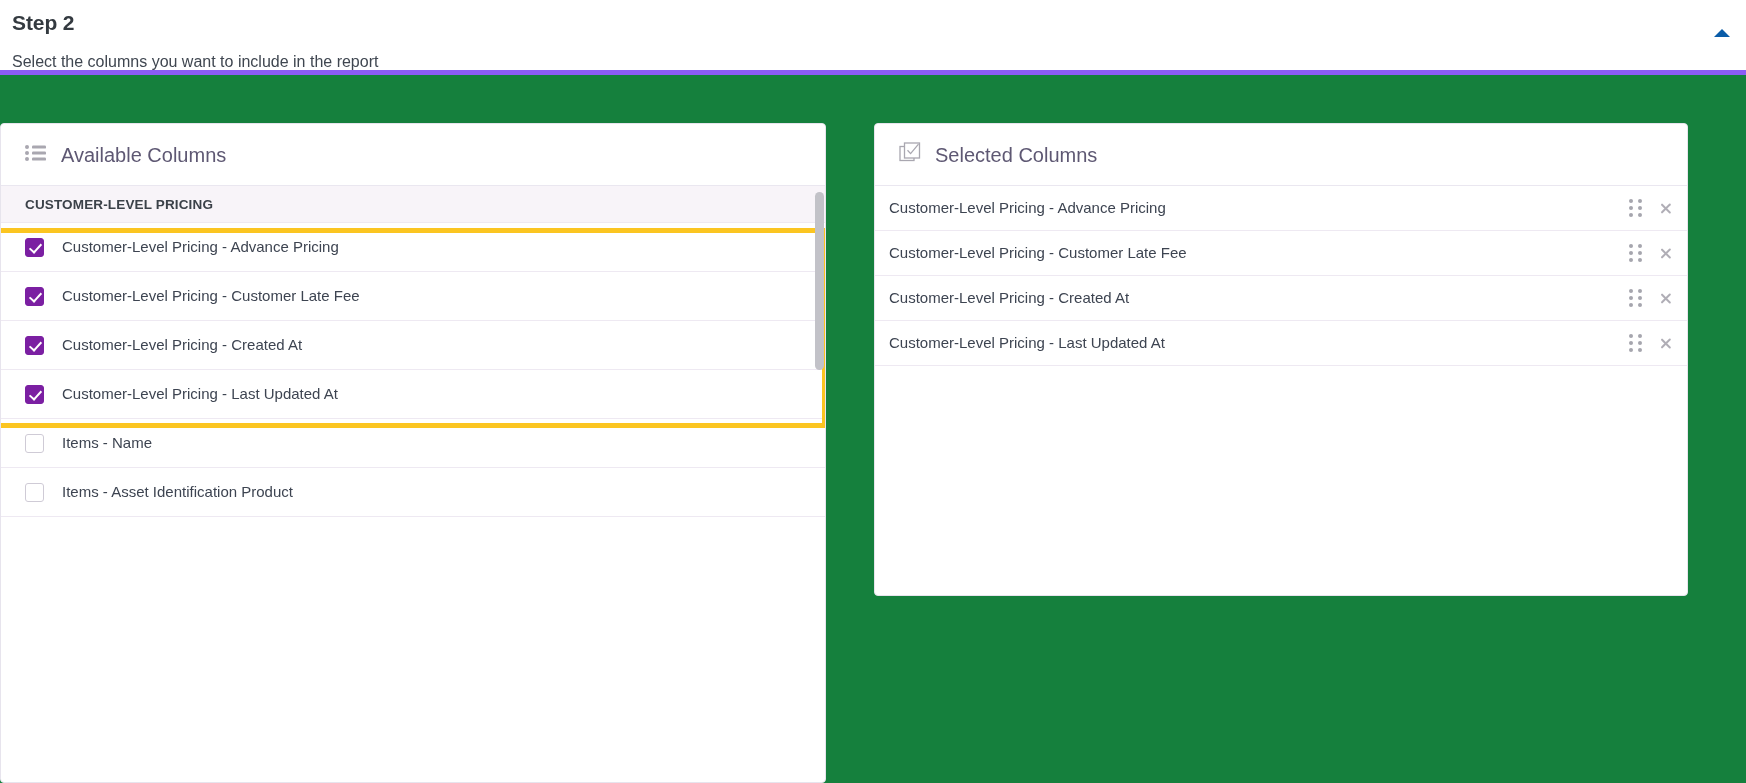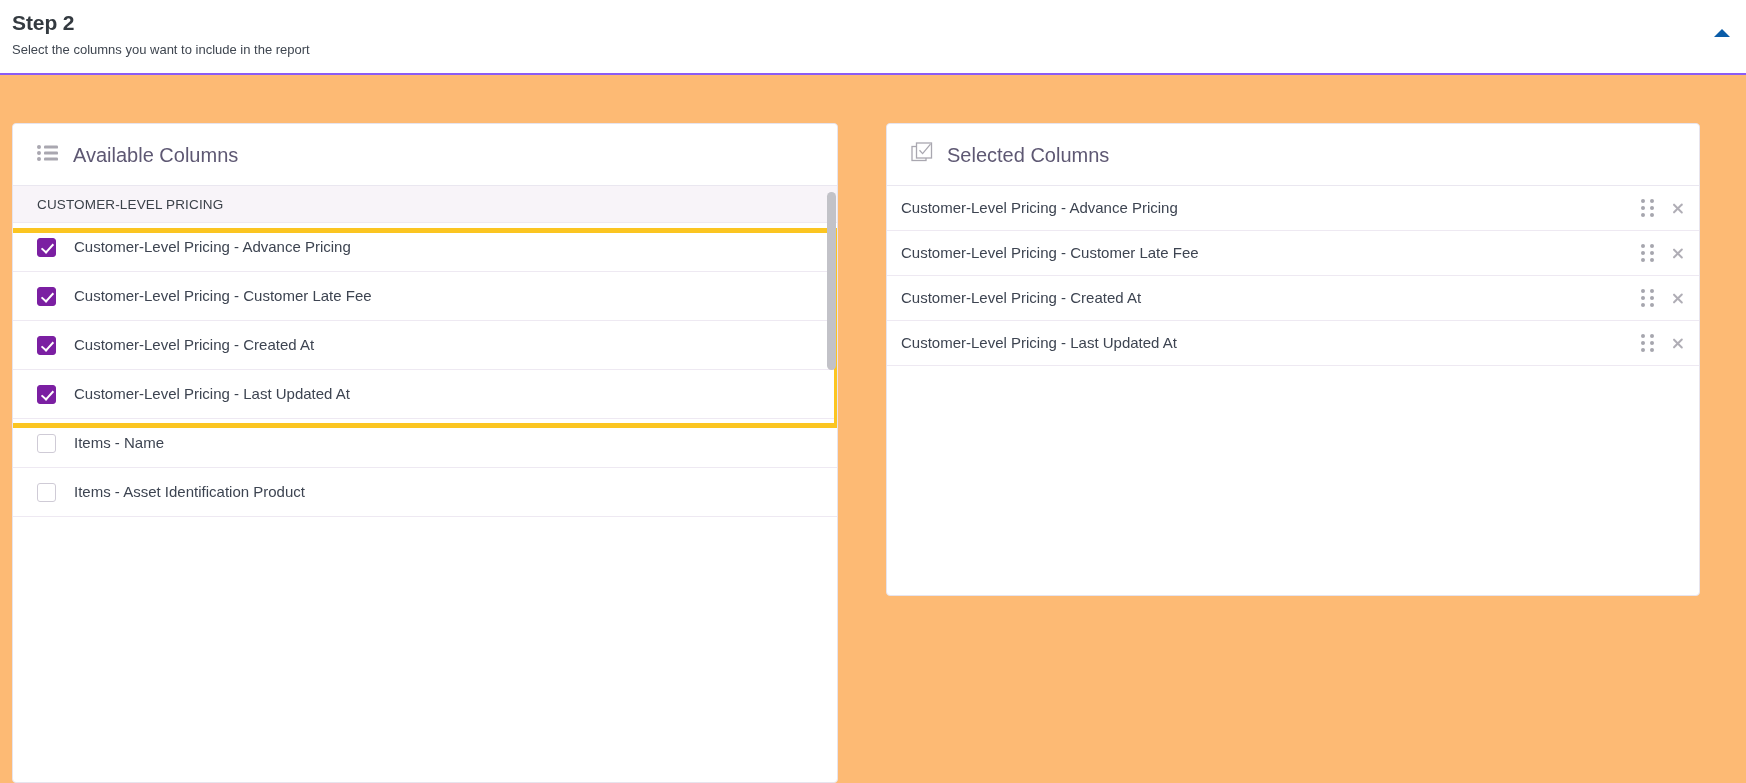--- a/index.html
+++ b/index.html
@@ -14,37 +14,37 @@
     font-family: "Liberation Sans", sans-serif;
     color: #3d4451;
     -webkit-font-smoothing: antialiased;
   }
 
   
   .step-header {
     position: relative;
     height: 75px;
     background: #ffffff;
-    border-bottom: 2px solid #8b5cf6;
+    border-bottom: 5px solid #8b5cf6;
     padding: 10px 24px 0 12px;
     box-sizing: border-box;
   }
   .step-title {
     font-size: 21px;
     font-weight: bold;
     color: #343a40;
     line-height: 26px;
     letter-spacing: -0.1px;
     margin: 0;
   }
   .step-subtitle {
-    font-size: 13px;
+    font-size: 16px;
     color: #3f4650;
     line-height: 20px;
-    margin-top: 4px;
+    margin-top: 16px;
   }
   .collapse-toggle {
     position: absolute;
     right: 10px;
     top: 22px;
     width: 28px;
     height: 22px;
     display: flex;
     align-items: center;
     justify-content: center;
@@ -55,23 +55,23 @@
     height: 0;
     border-left: 8px solid transparent;
     border-right: 8px solid transparent;
     border-bottom: 8px solid #0a5ca8;
   }
 
   
   .workspace {
     position: relative;
     height: 708px;
-    background: #fdba74;
-    box-sizing: border-box;
-    padding: 48px 14px 0 12px;
+    background: #15803d;
+    box-sizing: border-box;
+    padding: 48px 14px 0 0;
     display: flex;
     gap: 48px;
   }
 
   .panel {
     background: #ffffff;
     border: 1px solid #e7e4ed;
     border-radius: 4px;
     box-sizing: border-box;
     position: relative;
@@ -101,21 +101,21 @@
   .panel-list {
     position: relative;
     height: 597px;
     overflow: hidden;
   }
 
   .group-header {
     background: #f8f4f9;
     padding: 11px 24px 10px 24px;
     font-size: 13.5px;
-    font-weight: normal;
+    font-weight: bold;
     letter-spacing: 0.15px;
     color: #3b4149;
     border-bottom: 1px solid #eee9f2;
     box-sizing: border-box;
   }
 
   .opt-row {
     display: flex;
     align-items: center;
     gap: 18px;

